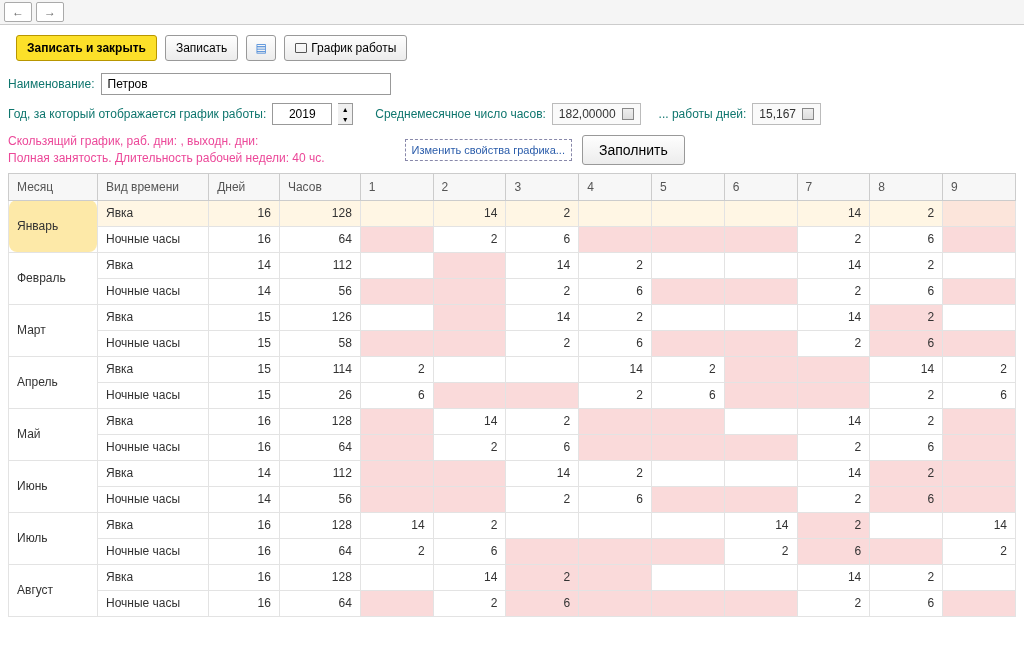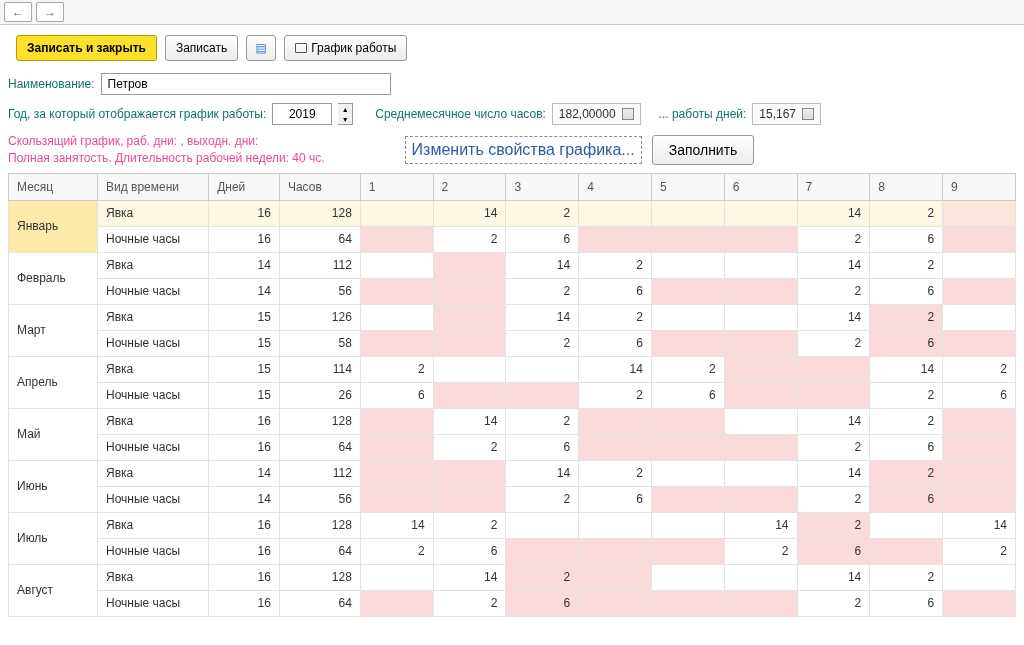--- a/index.html
+++ b/index.html
@@ -130,21 +130,21 @@
       line-height: 1.4;
       display: inline-block;
       vertical-align: top;
       margin-right: 80px;
     }
     .link {
       color: #2a5caa;
       border: 1px dashed #88a;
       padding: 4px 6px;
       cursor: pointer;
-      font-size: 16px;
+      font-size: 11px;
     }
     .actions-row {
       display: flex;
       align-items: center;
       margin-bottom: 6px;
     }
     table.schedule {
       border-collapse: collapse;
       width: 100%;
       table-layout: fixed;
@@ -170,21 +170,21 @@
     }
     table.schedule td.txt {
       text-align: left;
     }
     .col-month { width: 88px; }
     .col-type { width: 110px; }
     .col-days { width: 70px; }
     .col-hours { width: 80px; }
     .col-day { width: 72px; }
     .pink { background: #fadada; }
-    .hl-month { background: #fde9a8; }
+    .hl-month { background: #fde9a8; border-radius: 8px; }
     .hl-row td { background: #fff6e4; }
     .hl-row td.pink { background: #fce5db; }
     .hl-row td:first-child { background: #fde9a8; }
     .printer-icon {
       display: inline-block;
       width: 12px;
       height: 10px;
       border: 1px solid #555;
       border-radius: 1px;
       position: relative;

